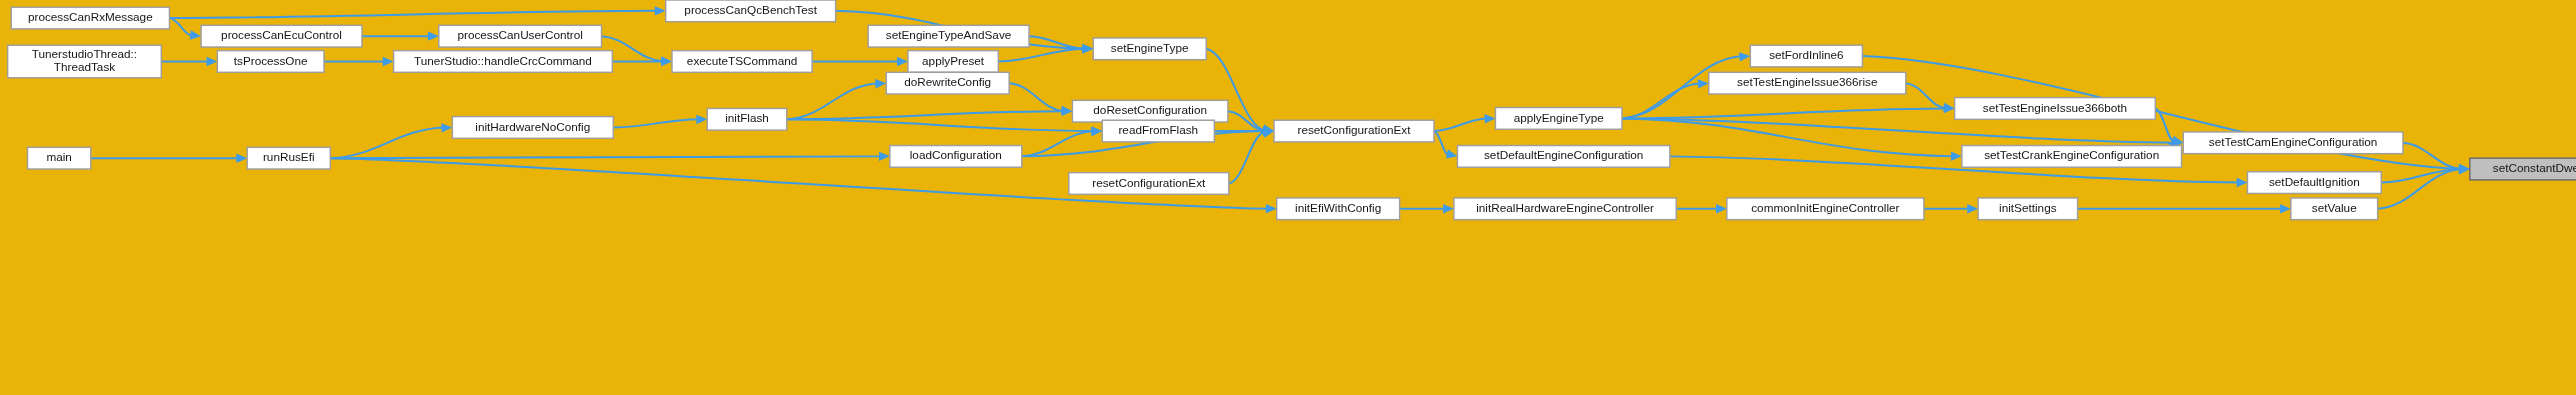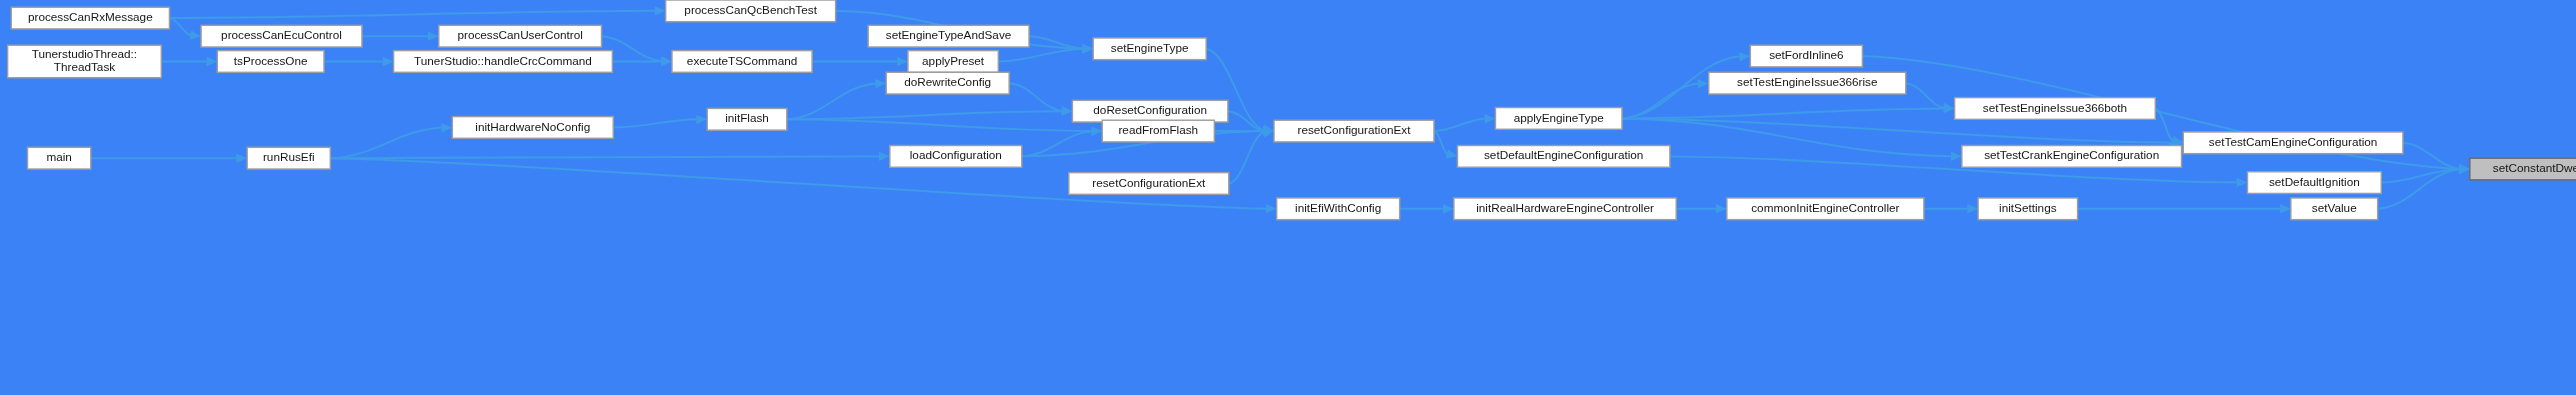--- a/index.html
+++ b/index.html
@@ -4,21 +4,21 @@
 <style>
   html, body {
     margin: 0;
     padding: 0;
     background: #ffffff;
   }
   #graph-root {
     position: relative;
     width: 2576px;
     height: 395px;
-    background: #3b82f6;
+    background: #eab308;
     overflow: hidden;
     font-family: "Liberation Sans", sans-serif;
   }
   svg#callgraph {
     display: block;
     width: 2576px;
     height: 395px;
   }
   .edge-path {
     fill: none;

